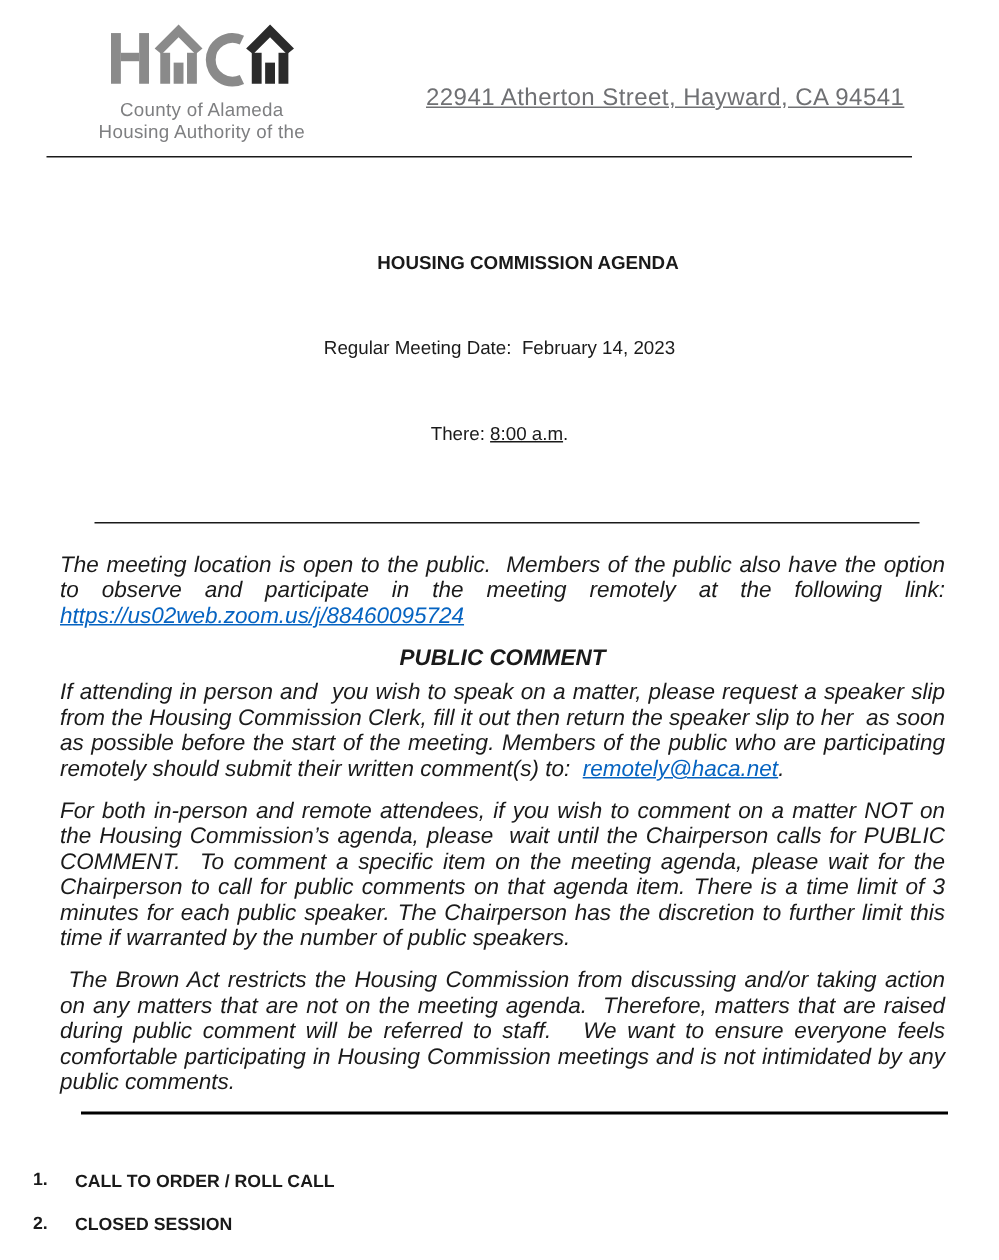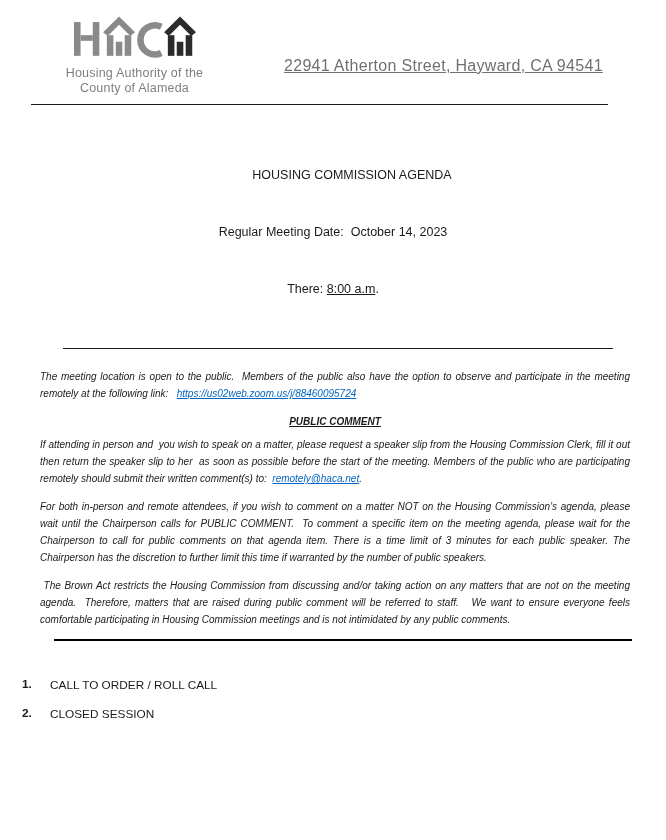--- a/index.html
+++ b/index.html
@@ -17,34 +17,34 @@
   .header { position:relative; height:112px; }
   .logo-block { position:absolute; left:42px; top:14px; width:185px; text-align:center; }
   .logo-svg { display:block; margin:0 auto 4px auto; }
   .logo-caption { color:#7e7f81; font-size:12.5px; line-height:15px; letter-spacing:.2px; }
   .contact-block { position:absolute; left:284px; top:60px; color:#6f7073; font-size:16px; letter-spacing:.3px;text-decoration:underline; }
   .contact-line { line-height:12px; margin-bottom:8px; white-space:pre; }
   .contact-label { font-weight:bold; color:#606164; }
   .rule-1 { position:absolute; left:31px; top:104px; width:577px; border-top:1.6px solid #1a1a1a; }
   
   .title-block { margin-top:16px; text-align:center; font-size:12.5px; line-height:19px; white-space:pre-wrap; }
-  .doc-title { font-weight:normal;margin-left:38px; }
+  .doc-title { font-weight:bold;margin-left:38px; }
   .time-underline { text-decoration:underline; }
   .rule-2 { margin:11px 53px 0 63px; border-top:1.6px solid #1a1a1a; }
   
-  .notice { margin:19px 36px 0 40px; font-style:italic; font-size:10px; line-height:17px; }
+  .notice { margin:19px 36px 0 40px; font-style:italic; font-size:15px; line-height:17px; }
   .notice p { text-align:justify; white-space:pre-wrap; margin-bottom:11px; }
-  .pc-heading { text-align:center; font-weight:bold; text-decoration:underline; margin:2px 0 6px 0; font-style:italic; }
+  .pc-heading { text-align:center; font-weight:bold; margin:2px 0 6px 0; font-style:italic; }
   a.link { color:#0563c1; text-decoration:underline; cursor:pointer; }
   .rule-3 { margin:2px 34px 0 54px; border-top:2.2px solid #000; }
   
   .agenda { margin-top:36px; font-size:11.8px; }
   .agenda-row { position:relative; display:flex; margin-bottom:13px; }
   .agenda-num { width:28px; margin-left:22px; font-weight:bold; flex:none; }
-  .agenda-text { font-weight:normal; line-height:16px; }
+  .agenda-text { font-weight:bold; line-height:16px; }
 </style>
 </head>
 <body>
 
 <div class="page">
 
   <div class="header">
     <div class="logo-block">
       <svg class="logo-svg" width="122" height="48" viewBox="0 0 130 50">
 
@@ -64,35 +64,35 @@
         <path d="M93 13 A 15.5 15.5 0 1 0 93 41" fill="none" stroke="#8a8a8a" stroke-width="7"></path>
 
         <g>
           <path d="M96 19 L113 2 L130 19 L125 23 L113 11 L101 23 Z" fill="#2b2b2b"></path>
           <rect x="100" y="22" width="7" height="22" fill="#2b2b2b"></rect>
           <rect x="119" y="22" width="7" height="22" fill="#2b2b2b"></rect>
           <rect x="109.5" y="29" width="7" height="15" fill="#2b2b2b"></rect>
         </g>
       </svg>
       <div class="logo-caption">
+        <div>County of Alameda</div>
         <div>Housing Authority of the</div>
-        <div>County of Alameda</div>
       </div>
     </div>
 
     <div class="contact-block">
       <div class="contact-line">22941 Atherton Street, Hayward, CA 94541</div>
     </div>
 
     <div class="rule-1"></div>
   </div>
 
   <div class="title-block">
     <div class="doc-title">HOUSING COMMISSION AGENDA</div>
-    <div>Regular Meeting Date:  October 14, 2023</div>
+    <div>Regular Meeting Date:  February 14, 2023</div>
     <div><span>There: </span><span class="time-underline">8:00 a.m</span><span>.</span></div>
   </div>
   <div class="rule-2"></div>
 
   <div class="notice">
     <p><span>The meeting location is open to the public.  Members of the public also have the option to observe and participate in the meeting remotely at the following link:   </span><a class="link">https://us02web.zoom.us/j/88460095724</a></p>
 
     <div class="pc-heading">PUBLIC COMMENT</div>
 
     <p><span>If attending in person and  you wish to speak on a matter, please request a speaker slip from the Housing Commission Clerk, fill it out then return the speaker slip to her  as soon as possible before the start of the meeting. Members of the public who are participating remotely should submit their written comment(s) to:  </span><a class="link">remotely@haca.net</a><span>.</span></p>

